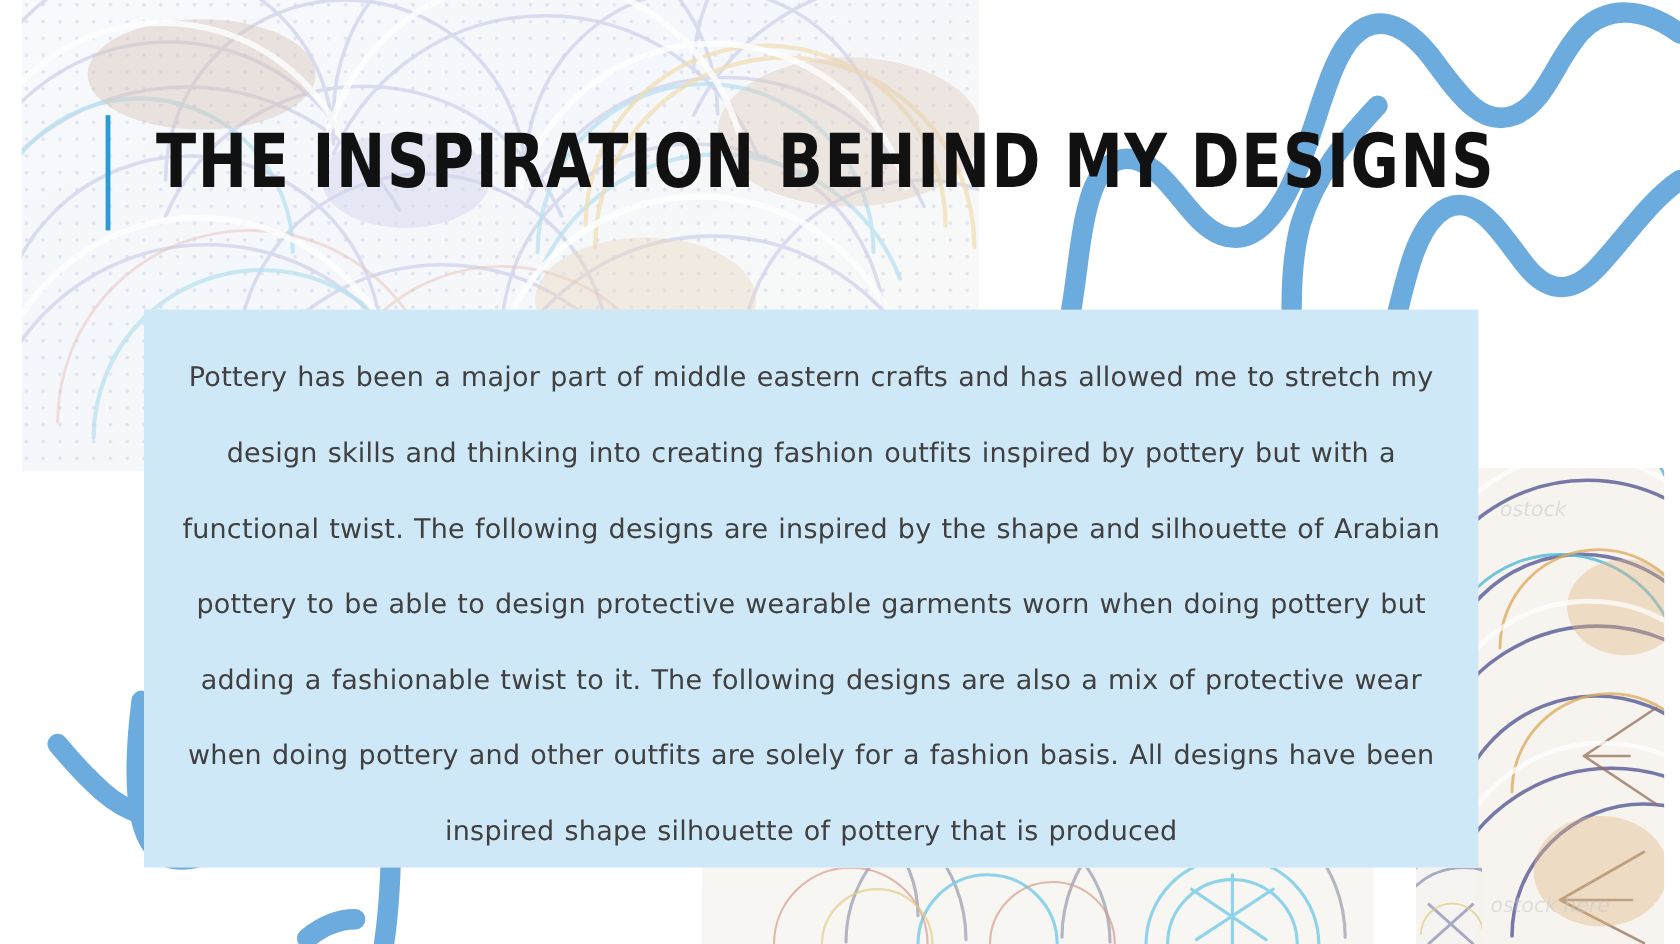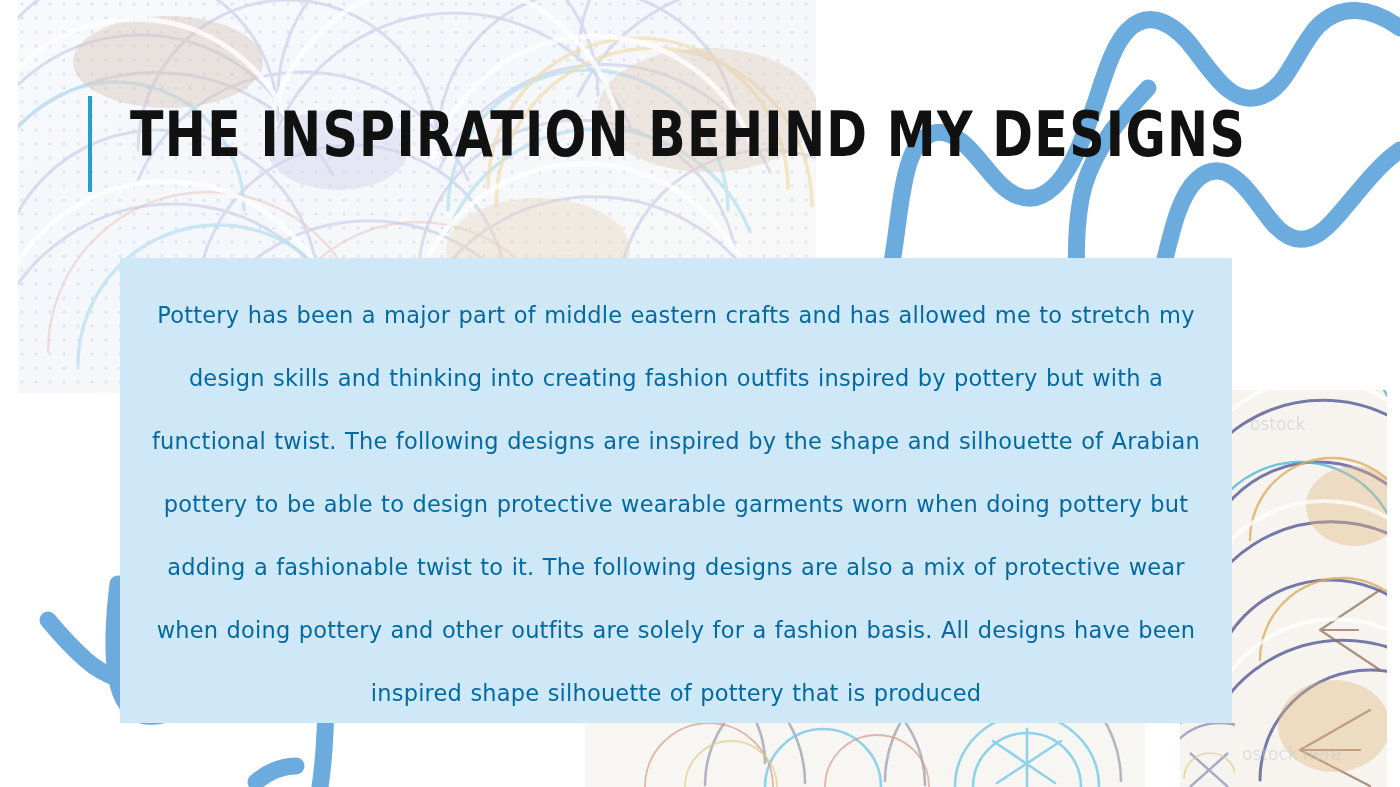--- a/index.html
+++ b/index.html
@@ -50,20 +50,21 @@
     width: 560px;
     height: 64px;
     opacity: 0.88;
   }
   .photo-right {
     left: 1230px;
     top: 390px;
     width: 157px;
     height: 397px;
     opacity: 0.92;
+    font-style: italic;
   }
   .photo-right-low {
     left: 1180px;
     top: 723px;
     width: 55px;
     height: 64px;
     opacity: 0.85;
   }
   .photo canvas, .photo .pattern {
     display: block;
@@ -109,21 +110,21 @@
     box-sizing: border-box;
     padding: 26px 18px 20px 18px;
     display: flex;
     align-items: flex-start;
     justify-content: center;
   }
   .panel-text {
     font-family: "DejaVu Sans", "Liberation Sans", sans-serif;
     font-size: 22.5px;
     line-height: 63px;
-    color: #0369a1;
+    color: #404040;
     text-align: center;
     letter-spacing: 0.2px;
     width: 1066px;
     word-spacing: 1px;
   }
 </style>
 </head>
 <body>
 
 <div id="slide">

